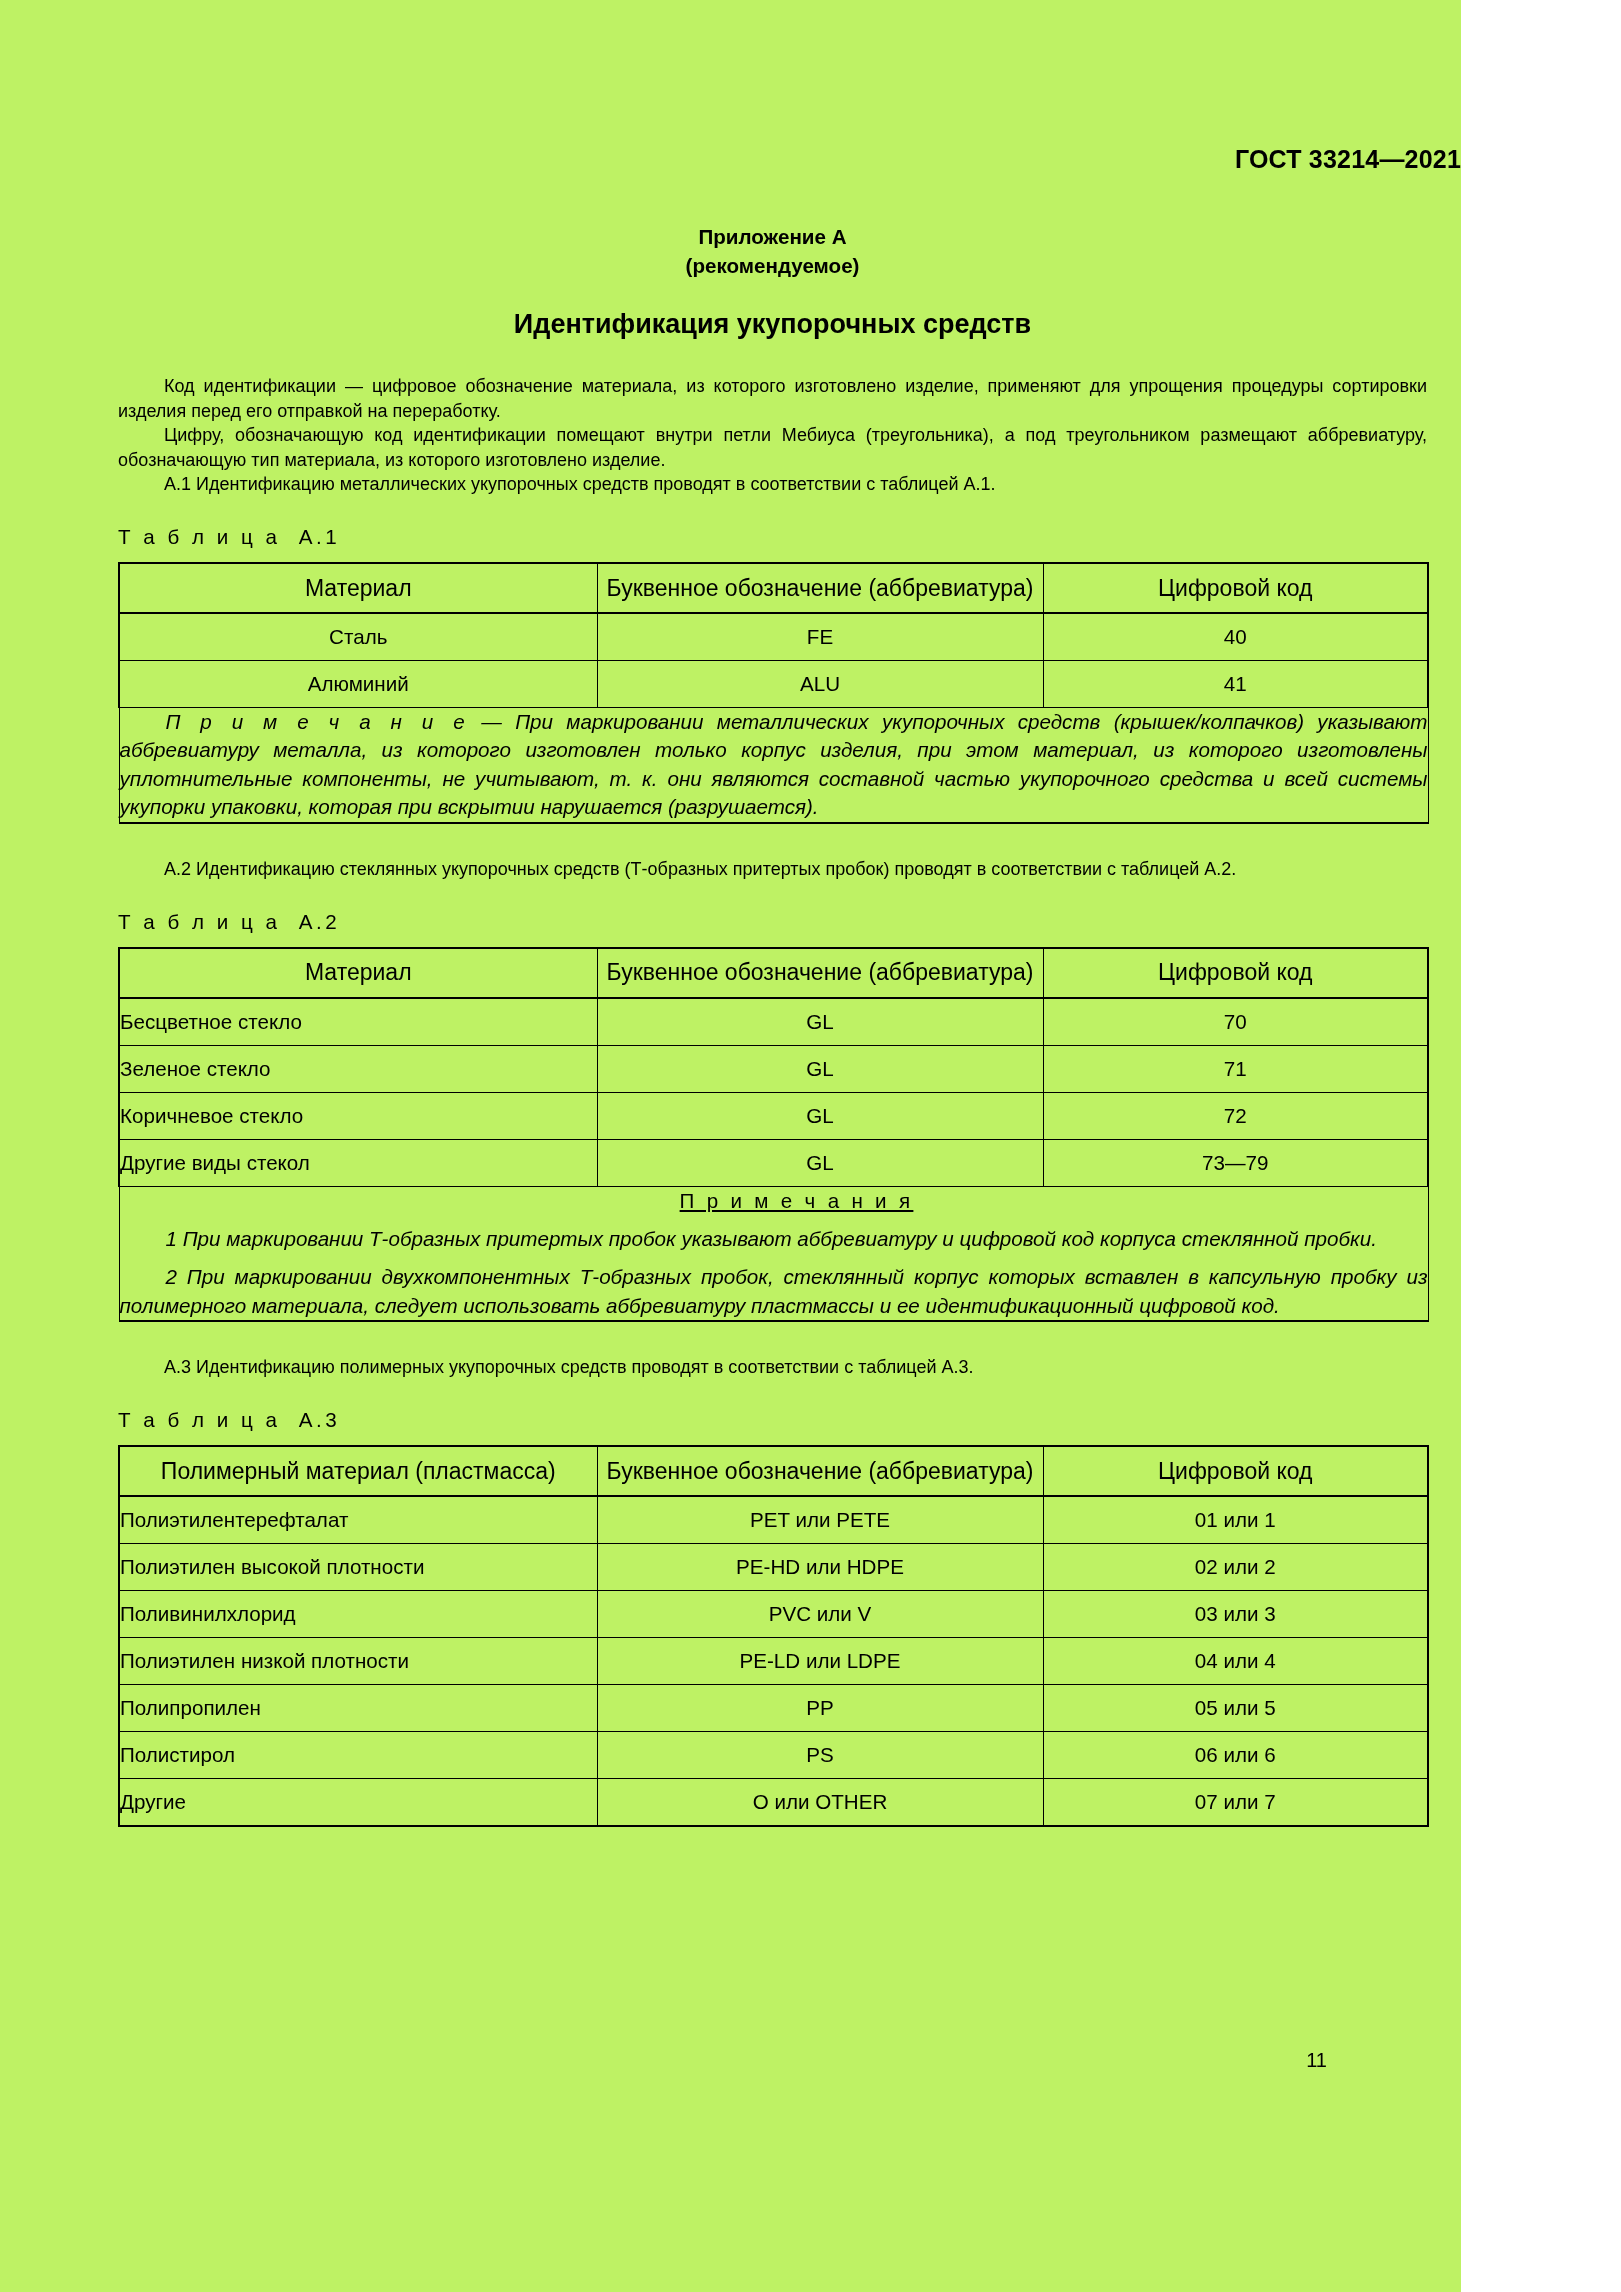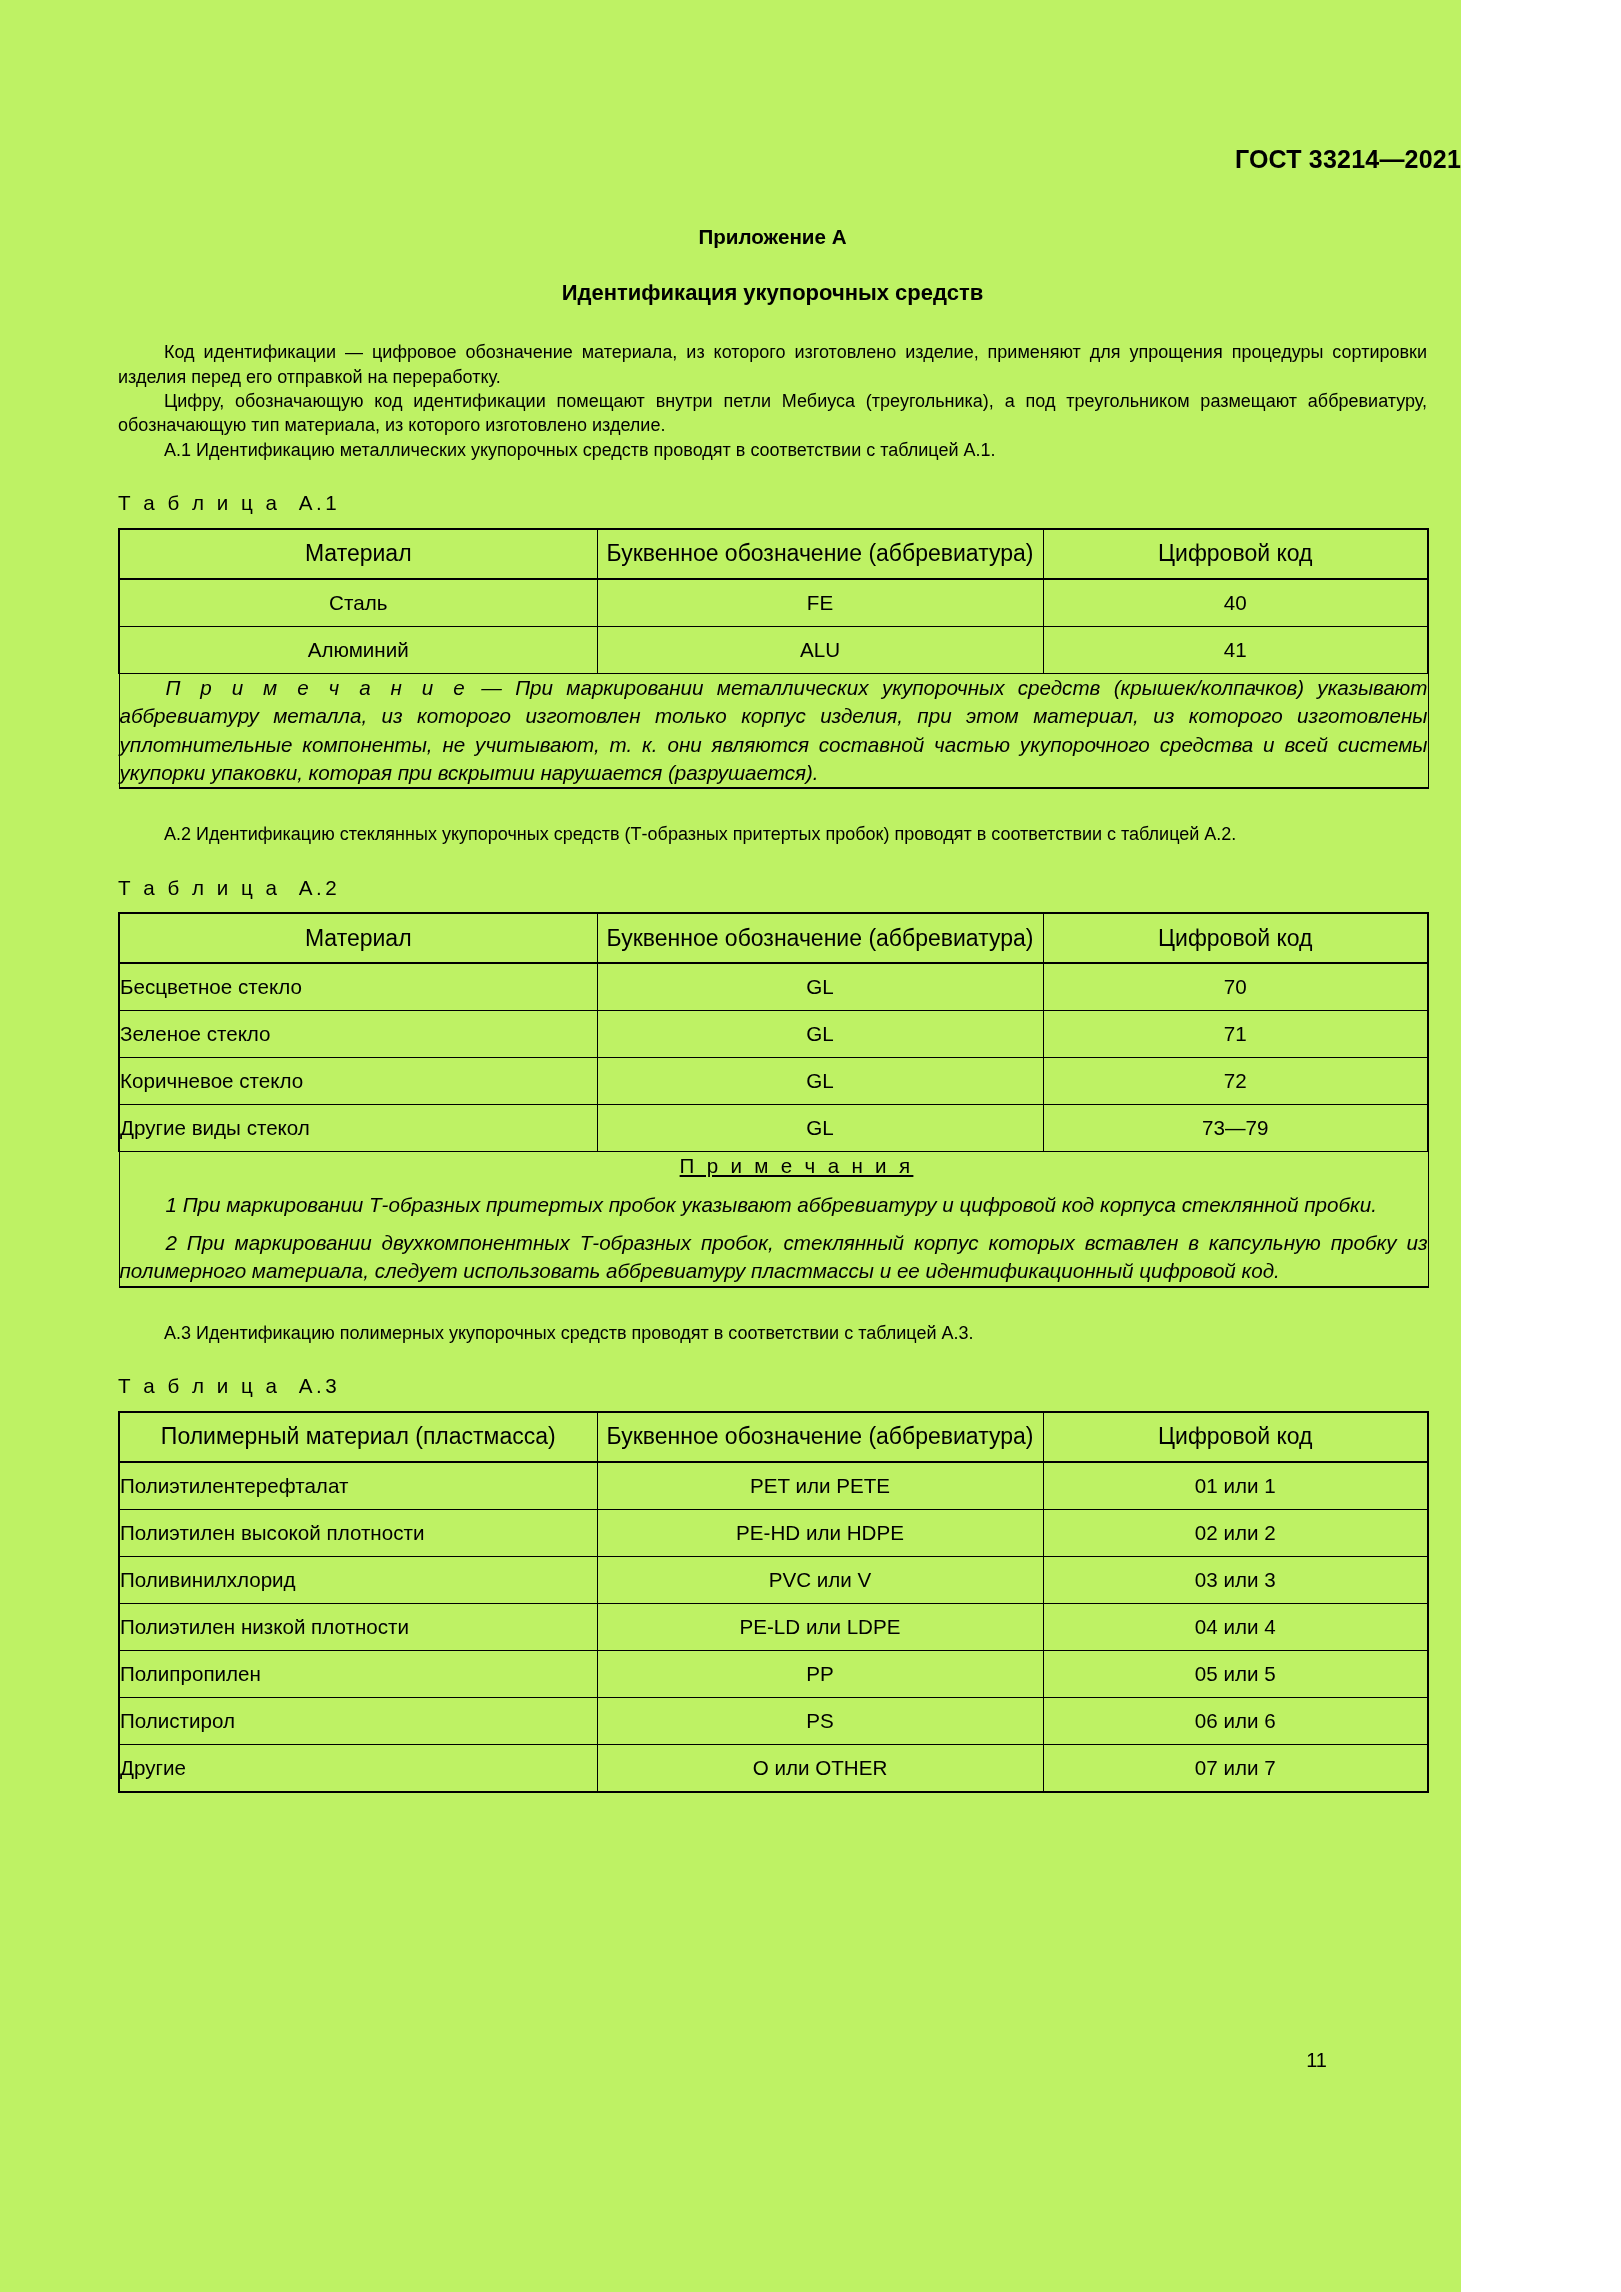--- a/index.html
+++ b/index.html
@@ -45,21 +45,21 @@
     text-align: center;
     font-size: 20.6px;
     font-weight: bold;
     line-height: 1.42;
   }
   .annex-title .line2 { display: block; }
 
   .doc-title {
     margin-top: 29px;
     text-align: center;
-    font-size: 22px;
+    font-size: 27px;
     font-weight: bold;
   }
 
   
   p.body {
     margin: 0;
     font-size: 18px;
     line-height: 1.355;
     text-align: justify;
     text-indent: 46px;
@@ -160,20 +160,21 @@
 <div class="page">
 
   <div class="page-header">
     <span>ГОСТ 33214—2021</span>
   </div>
 
   <div class="inner">
 
     <div class="annex-title">
       <span>Приложение А</span>
+      <span class="line2">(рекомендуемое)</span>
     </div>
 
     <div class="doc-title">Идентификация укупорочных средств</div>
 
     <p class="body first-para">Код идентификации — цифровое обозначение материала, из которого изготовлено изделие, применяют для упрощения процедуры сортировки изделия перед его отправкой на переработку.</p>
     <p class="body">Цифру, обозначающую код идентификации помещают внутри петли Мебиуса (треугольника), а под треугольником размещают аббревиатуру, обозначающую тип материала, из которого изготовлено изделие.</p>
     <p class="body">А.1 Идентификацию металлических укупорочных средств проводят в соответствии с таблицей А.1.</p>
 
     <div class="table-caption">Т а б л и ц а  А.1</div>
 

